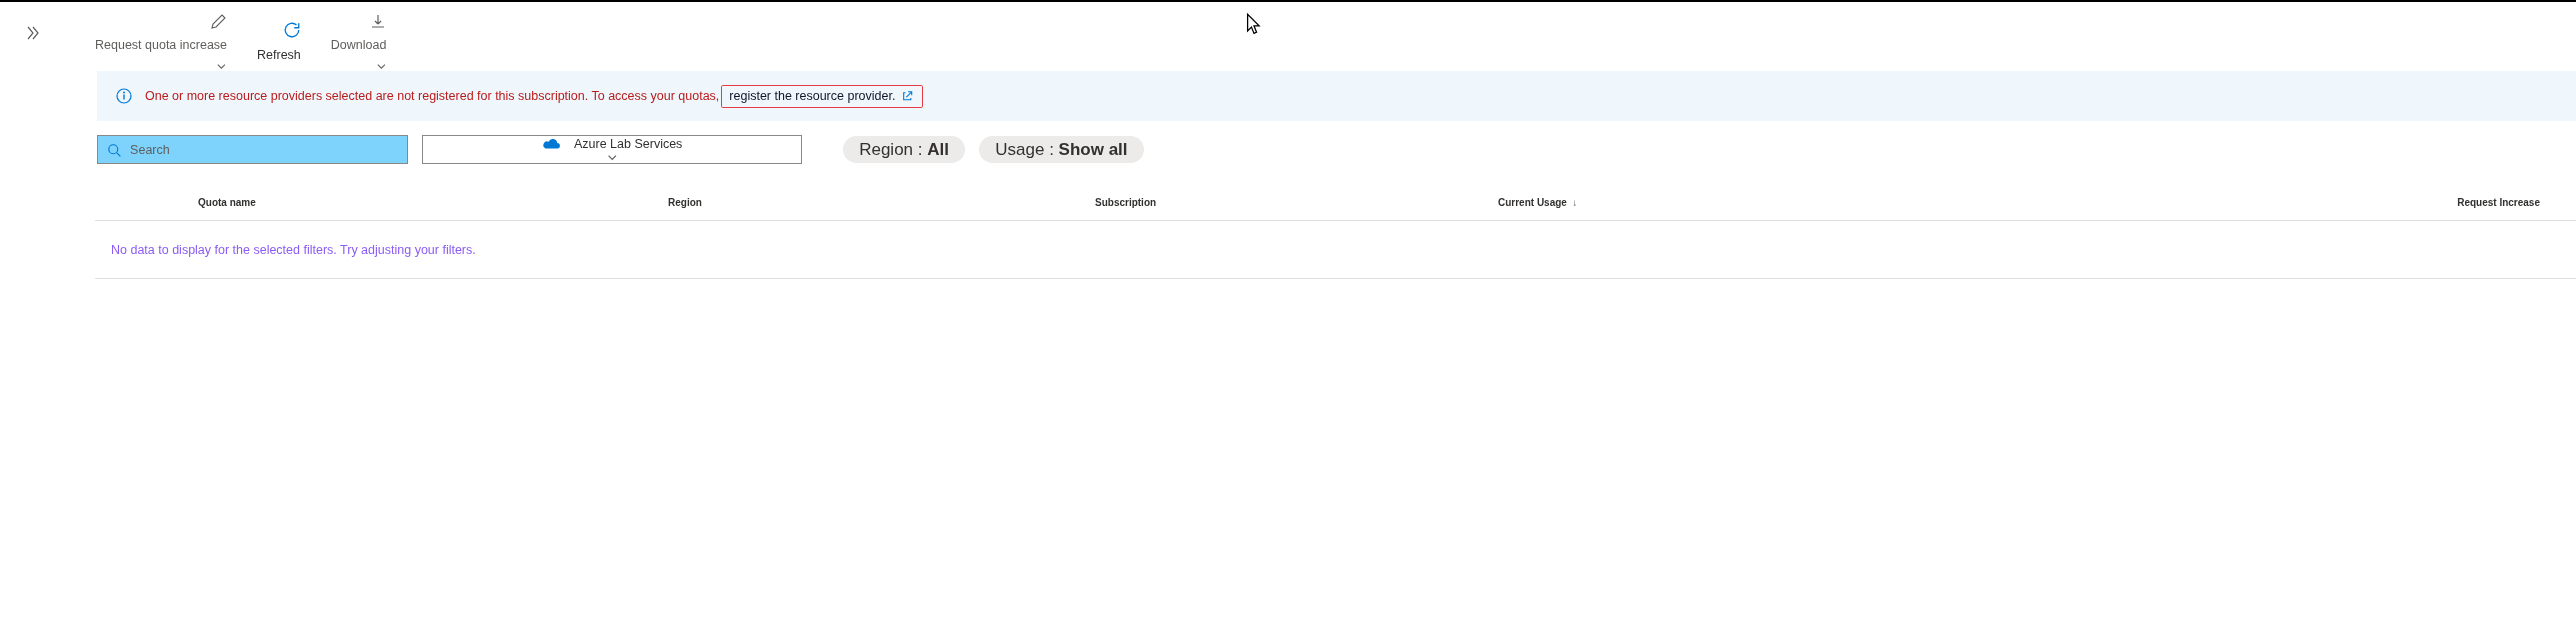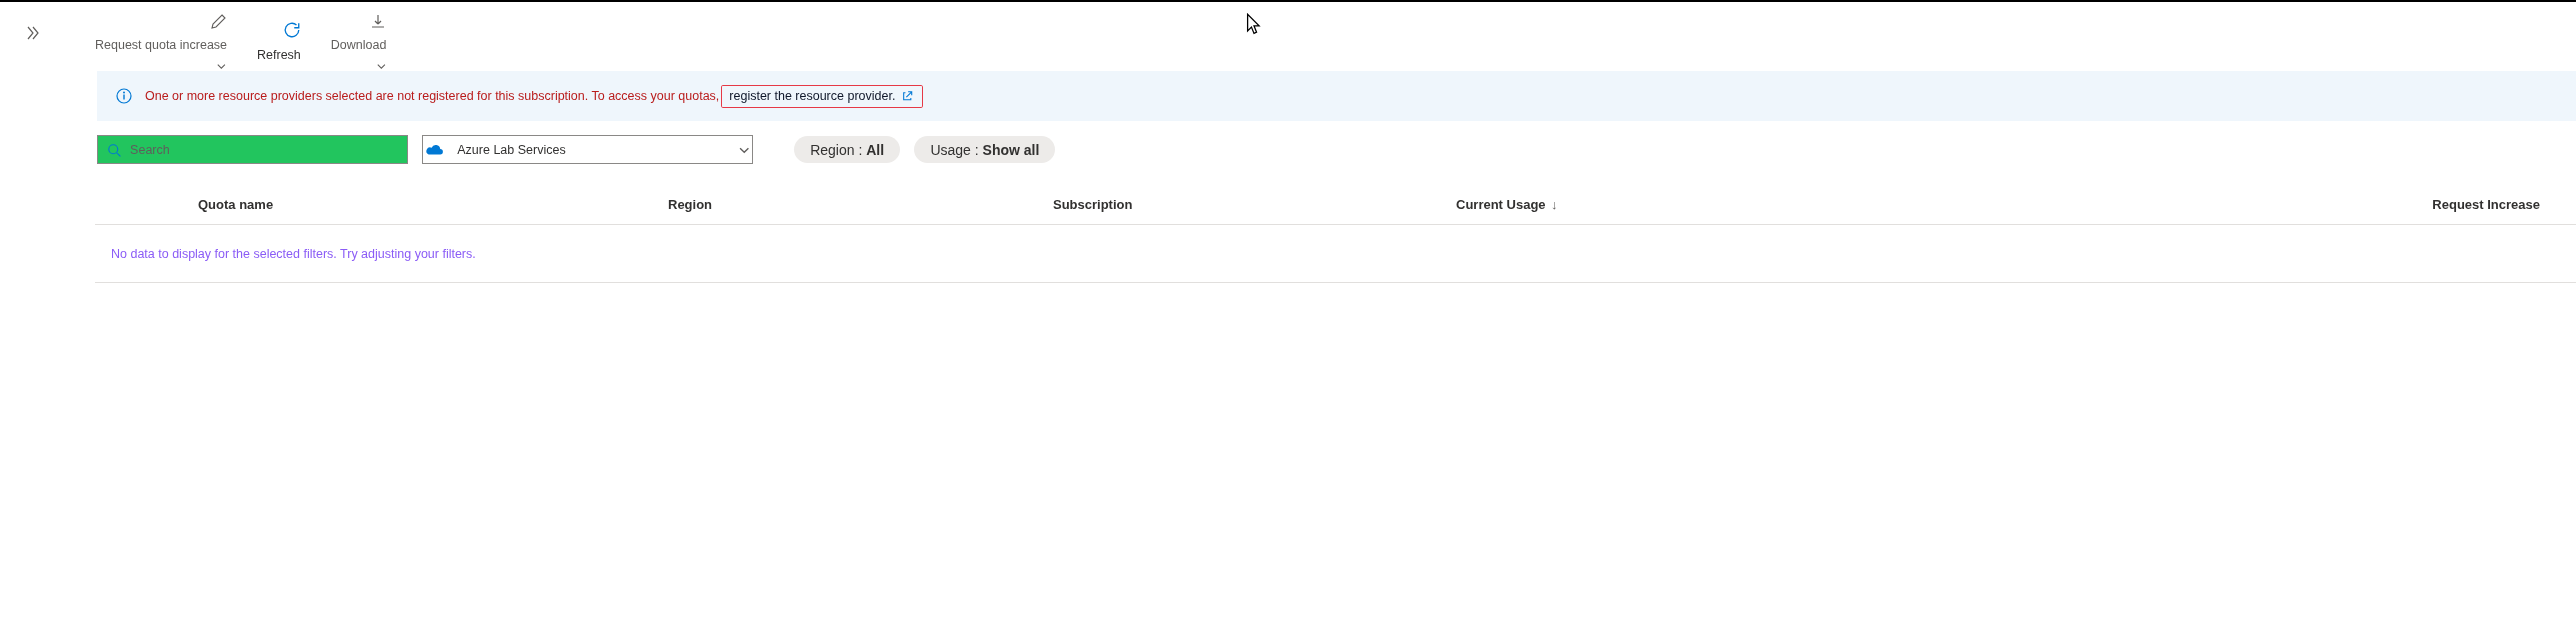--- a/index.html
+++ b/index.html
@@ -58,70 +58,70 @@
     .filter-row {
       display: flex; align-items: center;
       gap: 14.3px;
       padding: 14.3px 0 14.3px 1.8px;
     }
     .search-box {
       display: flex; align-items: center;
       border: 0.9px solid #8a8886;
       width: 311px; height: 29px;
       padding: 0 9px; gap: 9px;
-      background:#22c55e;
+      background:#7dd3fc;
     }
     .search-box input {
       border: none; outline: none; width: 100%;
       font-size: 12.5px; color:#323130;
       background: transparent;
     }
     .search-box input::placeholder { color: #605e5c; }
     .search-ico { color: #0078d4; display:inline-flex; }
 
     .provider-dd {
       display: flex; align-items: center;
       border: 0.9px solid #8a8886;
-      width: 331px; height: 29px;
-      padding: 0 2px; justify-content: space-between;
-      background:#fff; cursor:pointer;
+      width: 380px; height: 29px;
+      padding: 0 22px; justify-content: space-between;
+      background:#fff; cursor:pointer;flex-direction:column;
     }
     .provider-left { display:flex; align-items:center; gap:12.5px; }
     .cloud-ico { color:#0078d4; display:inline-flex;}
     .provider-dd .txt { font-size:12.5px; color:#323130;}
 
     .pill {
       display: inline-flex; align-items: center;
       background: #edebe9;
       border-radius: 14.3px;
       height: 27px;
       padding: 0 16px;
-      font-size: 14px; color:#323130;
+      font-size: 17px; color:#323130;
       cursor:pointer;
     }
     .pill .bold { font-weight:600; }
 
     .groupby-wrap { display:flex; justify-content:flex-end; padding: 21.5px 27px 9px 0; }
     .groupby {
       border: 0.9px solid #8a8886;
       height: 30px; padding: 0 12.5px;
       display:flex; align-items:center;
       font-size:12.5px; color:#323130;
       background:#fff; cursor:pointer;
     }
 
     .table-head {
       display:flex; align-items:flex-start;
       border-bottom: 0.9px solid #e1dfdd;
       padding: 18px 0 12.5px 0;
-      font-size: 13px; font-weight:600;
+      font-size: 10px; font-weight:600;
       color:#323130;
     }
     .col-quota { padding-left: 103px; width: 573px; }
-    .col-region { width: 385px; }
+    .col-region { width: 427px; }
     .col-sub { width: 403px; }
     .col-usage { width: 680px; display:flex; align-items:center; gap:5.4px;}
     .sort-ico { font-weight:400; color:#605e5c;}
     .col-req { padding-right: 36px; text-align:right; flex-grow:1; }
 
     .empty-row {
       padding: 21.5px 0 21.5px 16px;
       font-size: 12.5px; color:#8b5cf6;
       border-bottom: 0.9px solid #e1dfdd;
     }

